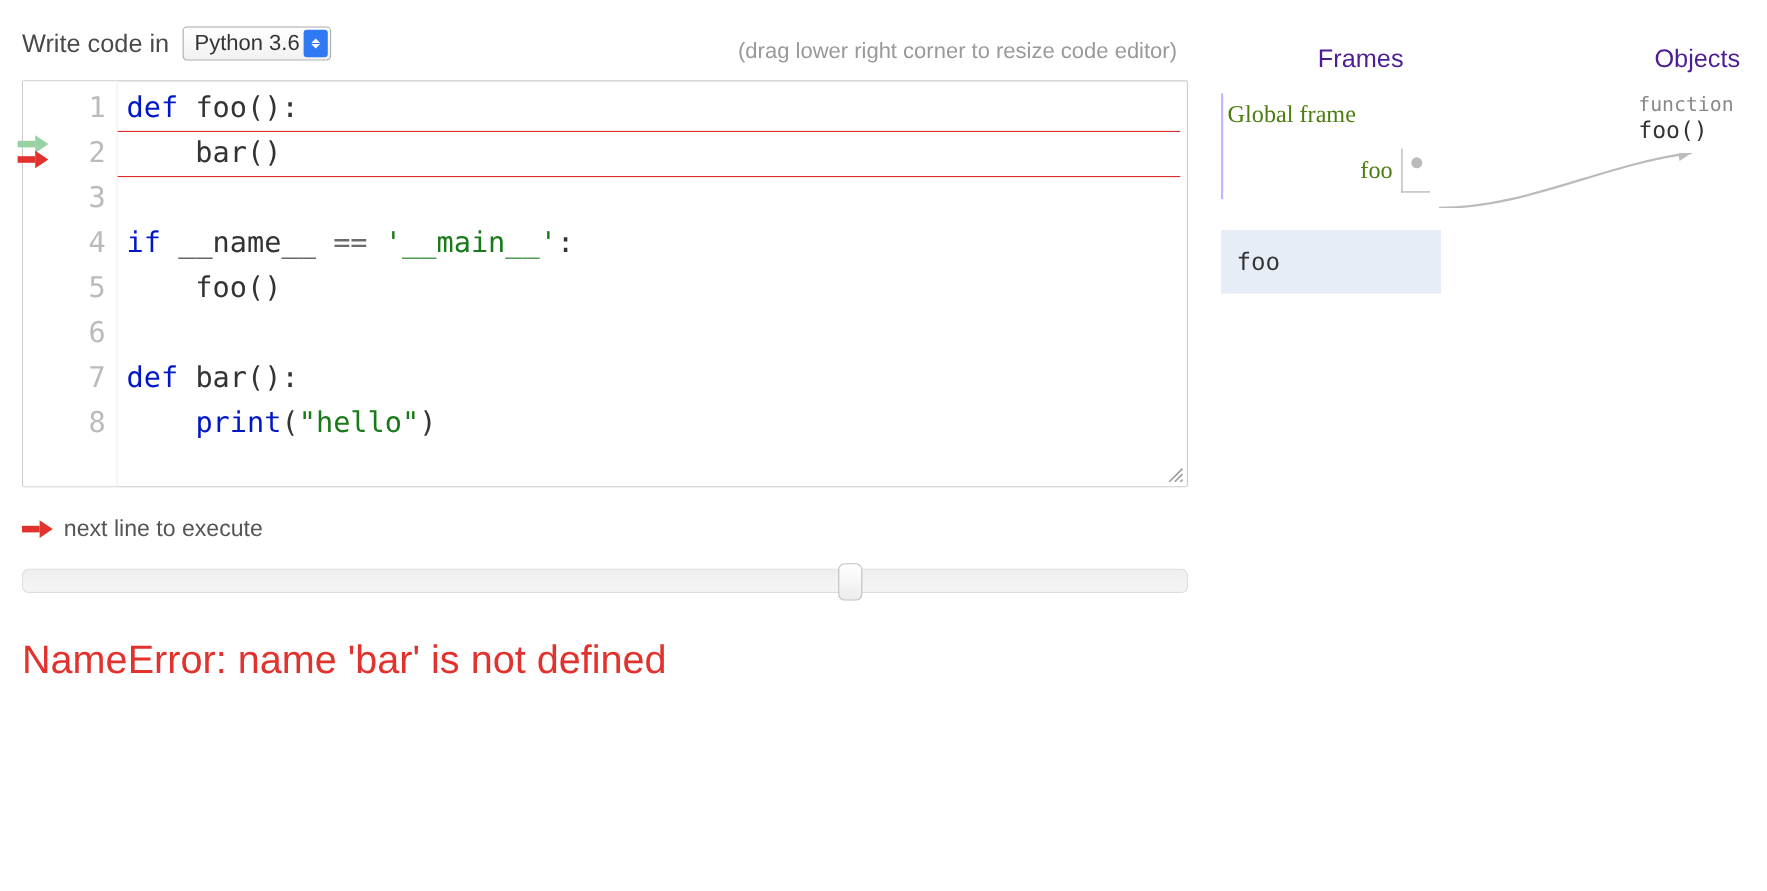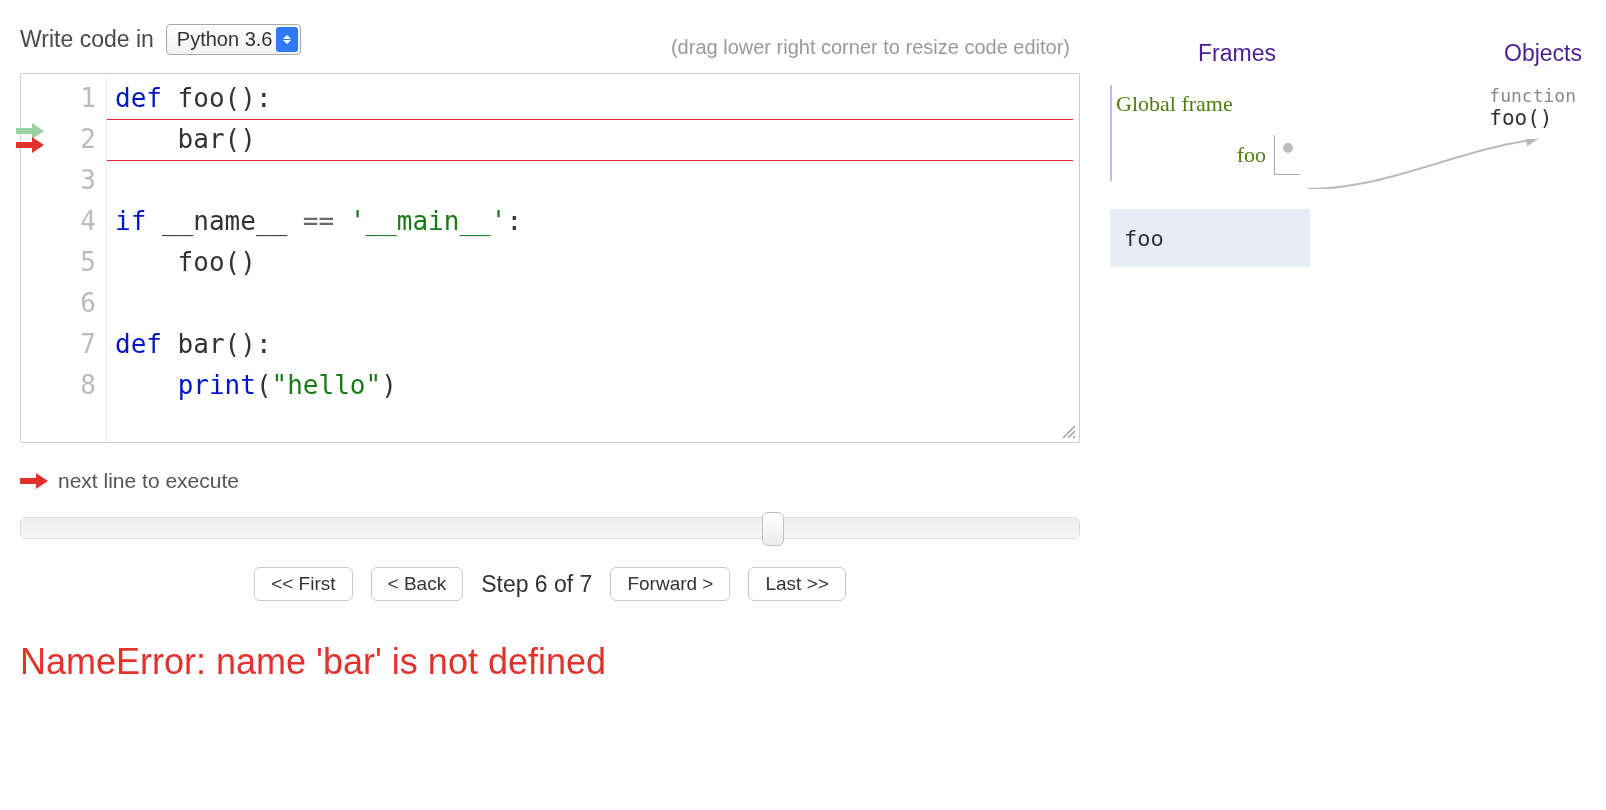--- a/index.html
+++ b/index.html
@@ -259,27 +259,20 @@
             <span class="head"></span>
           </span>
         <span>next line to execute</span>
       </div>
     </div>
 
     <div class="slider-track">
       <div class="slider-thumb"></div>
     </div>
 
-    <div class="ctrl-row">
-      <button class="btn">&lt;&lt; First</button>
-      <button class="btn">&lt; Back</button>
-      <span class="step-lbl">Step 6 of 7</span>
-      <button class="btn">Forward &gt;</button>
-      <button class="btn">Last &gt;&gt;</button>
-    </div>
 
     <div class="error-msg">NameError: name 'bar' is not defined</div>
   </div>
 
   <div class="right-pane">
     <div class="col-heads">
       <span>Frames</span>
       <span>Objects</span>
     </div>
 

